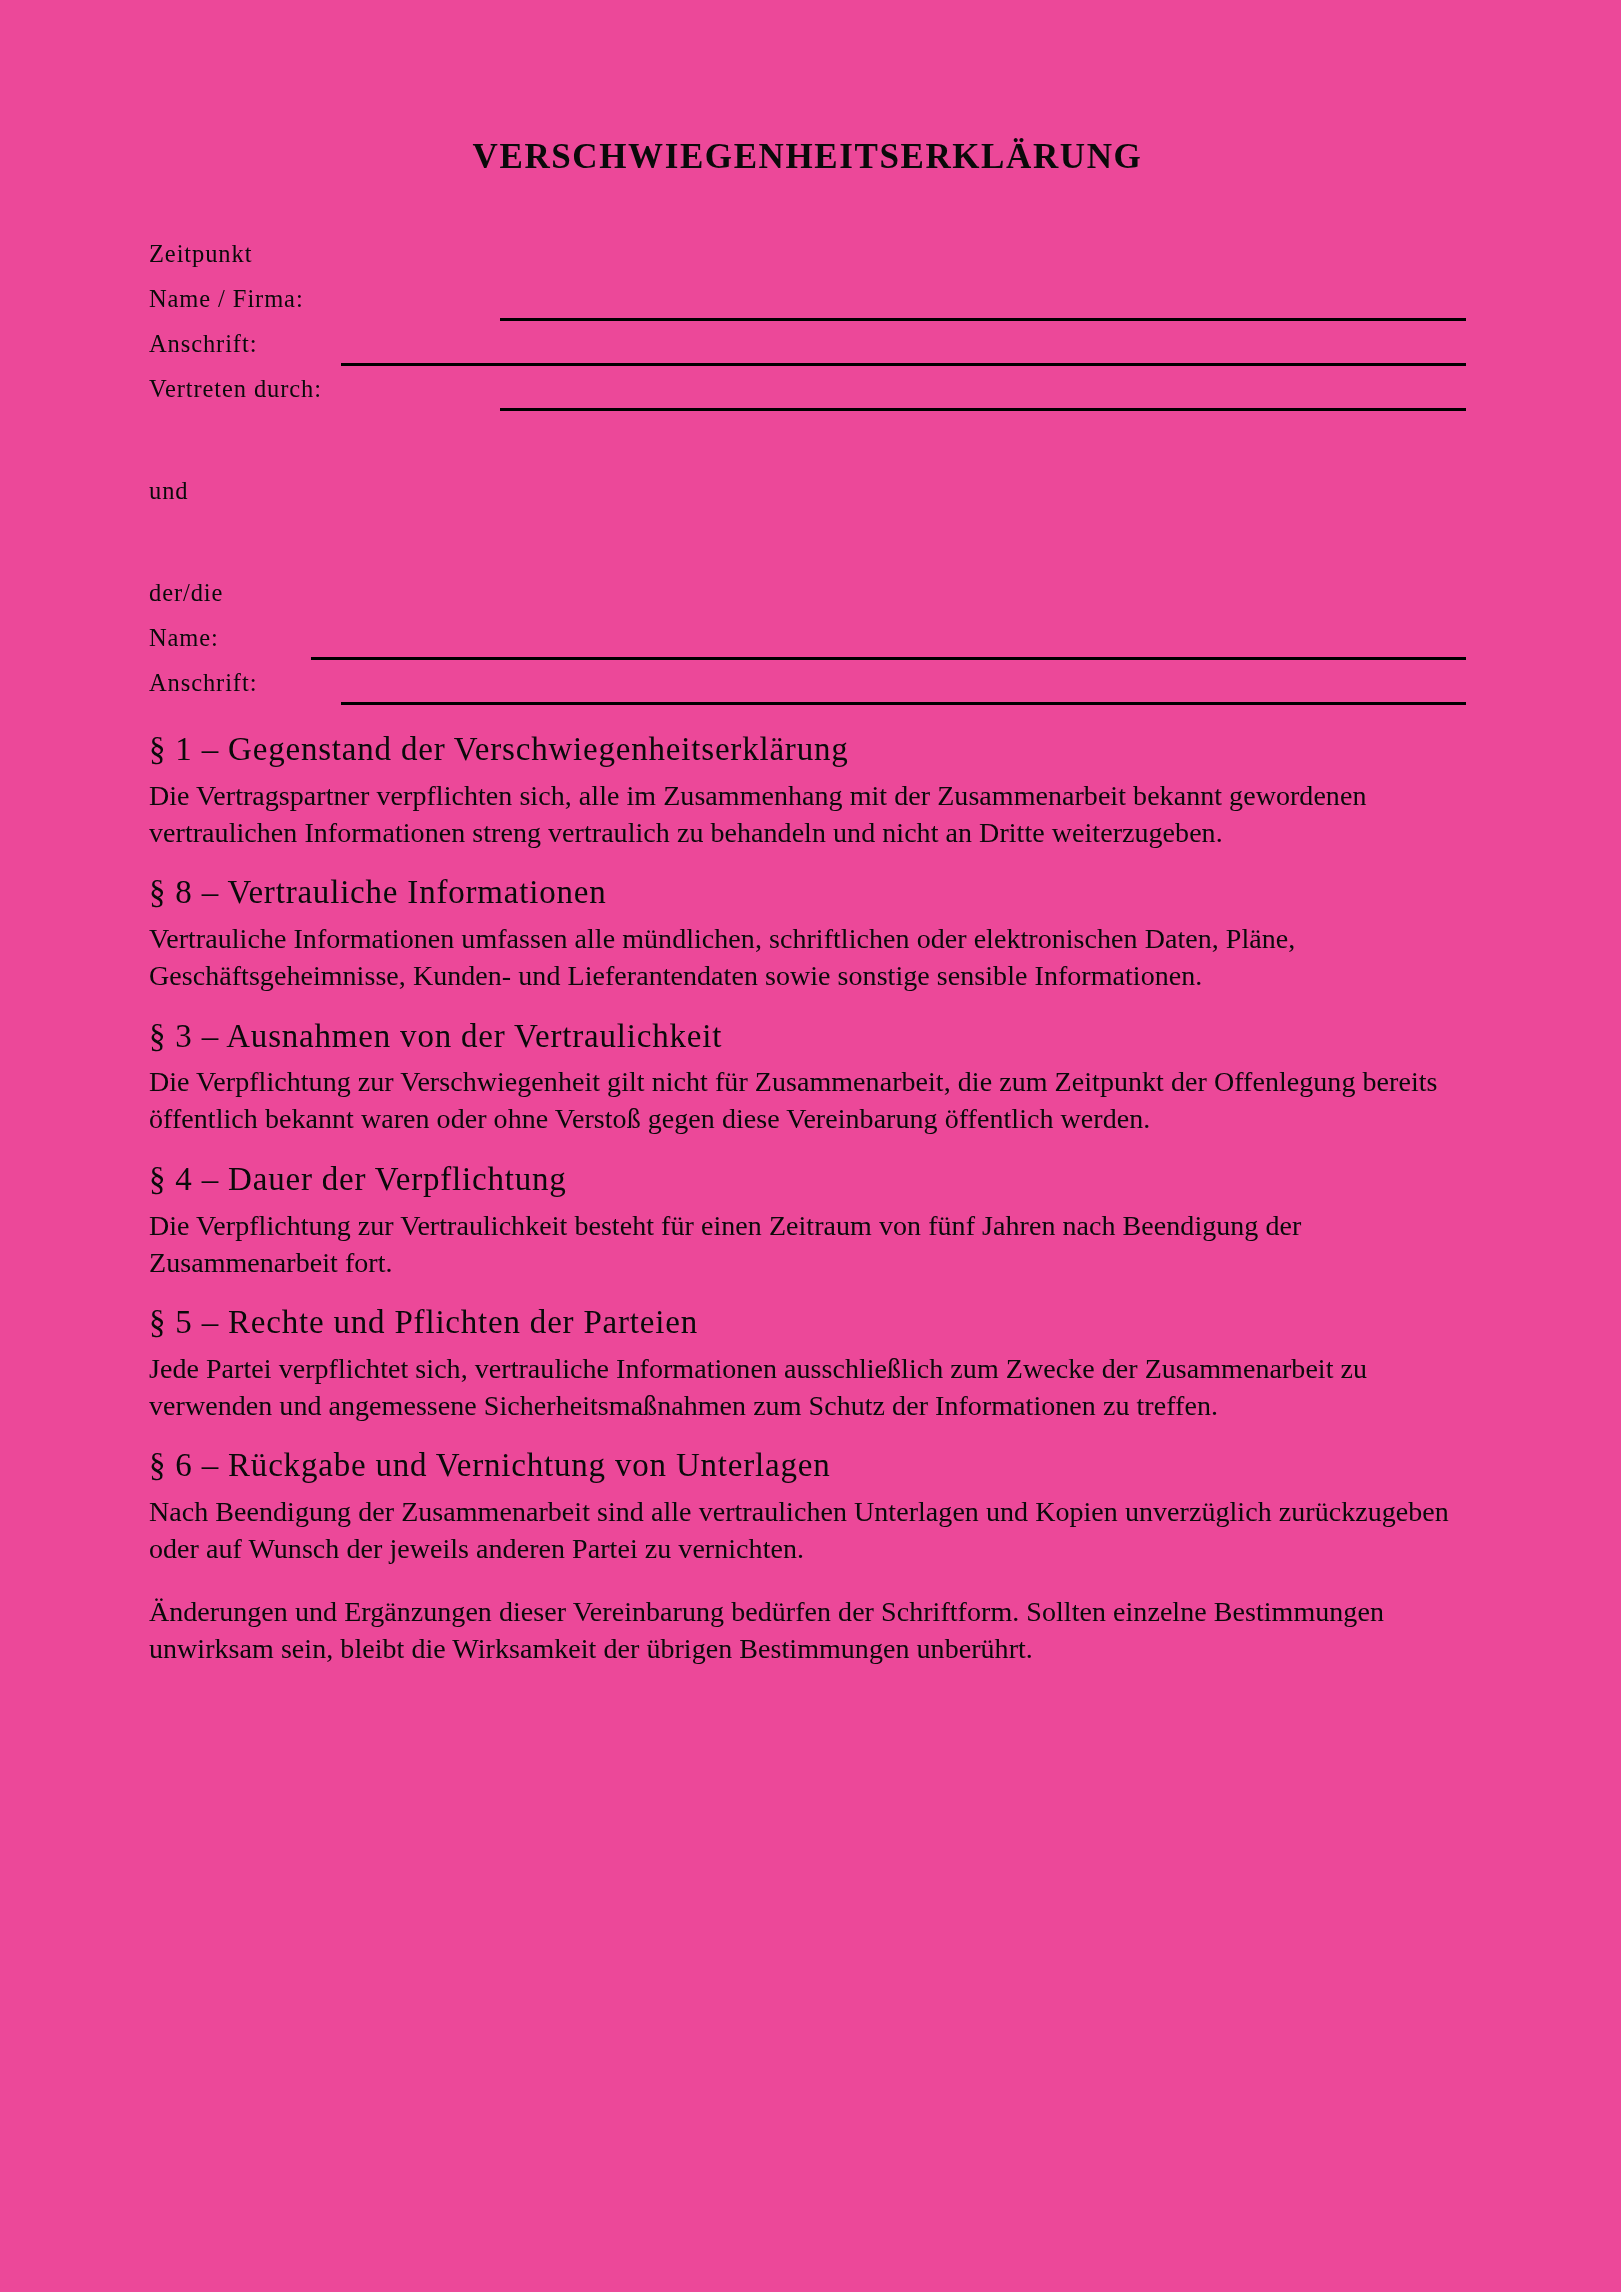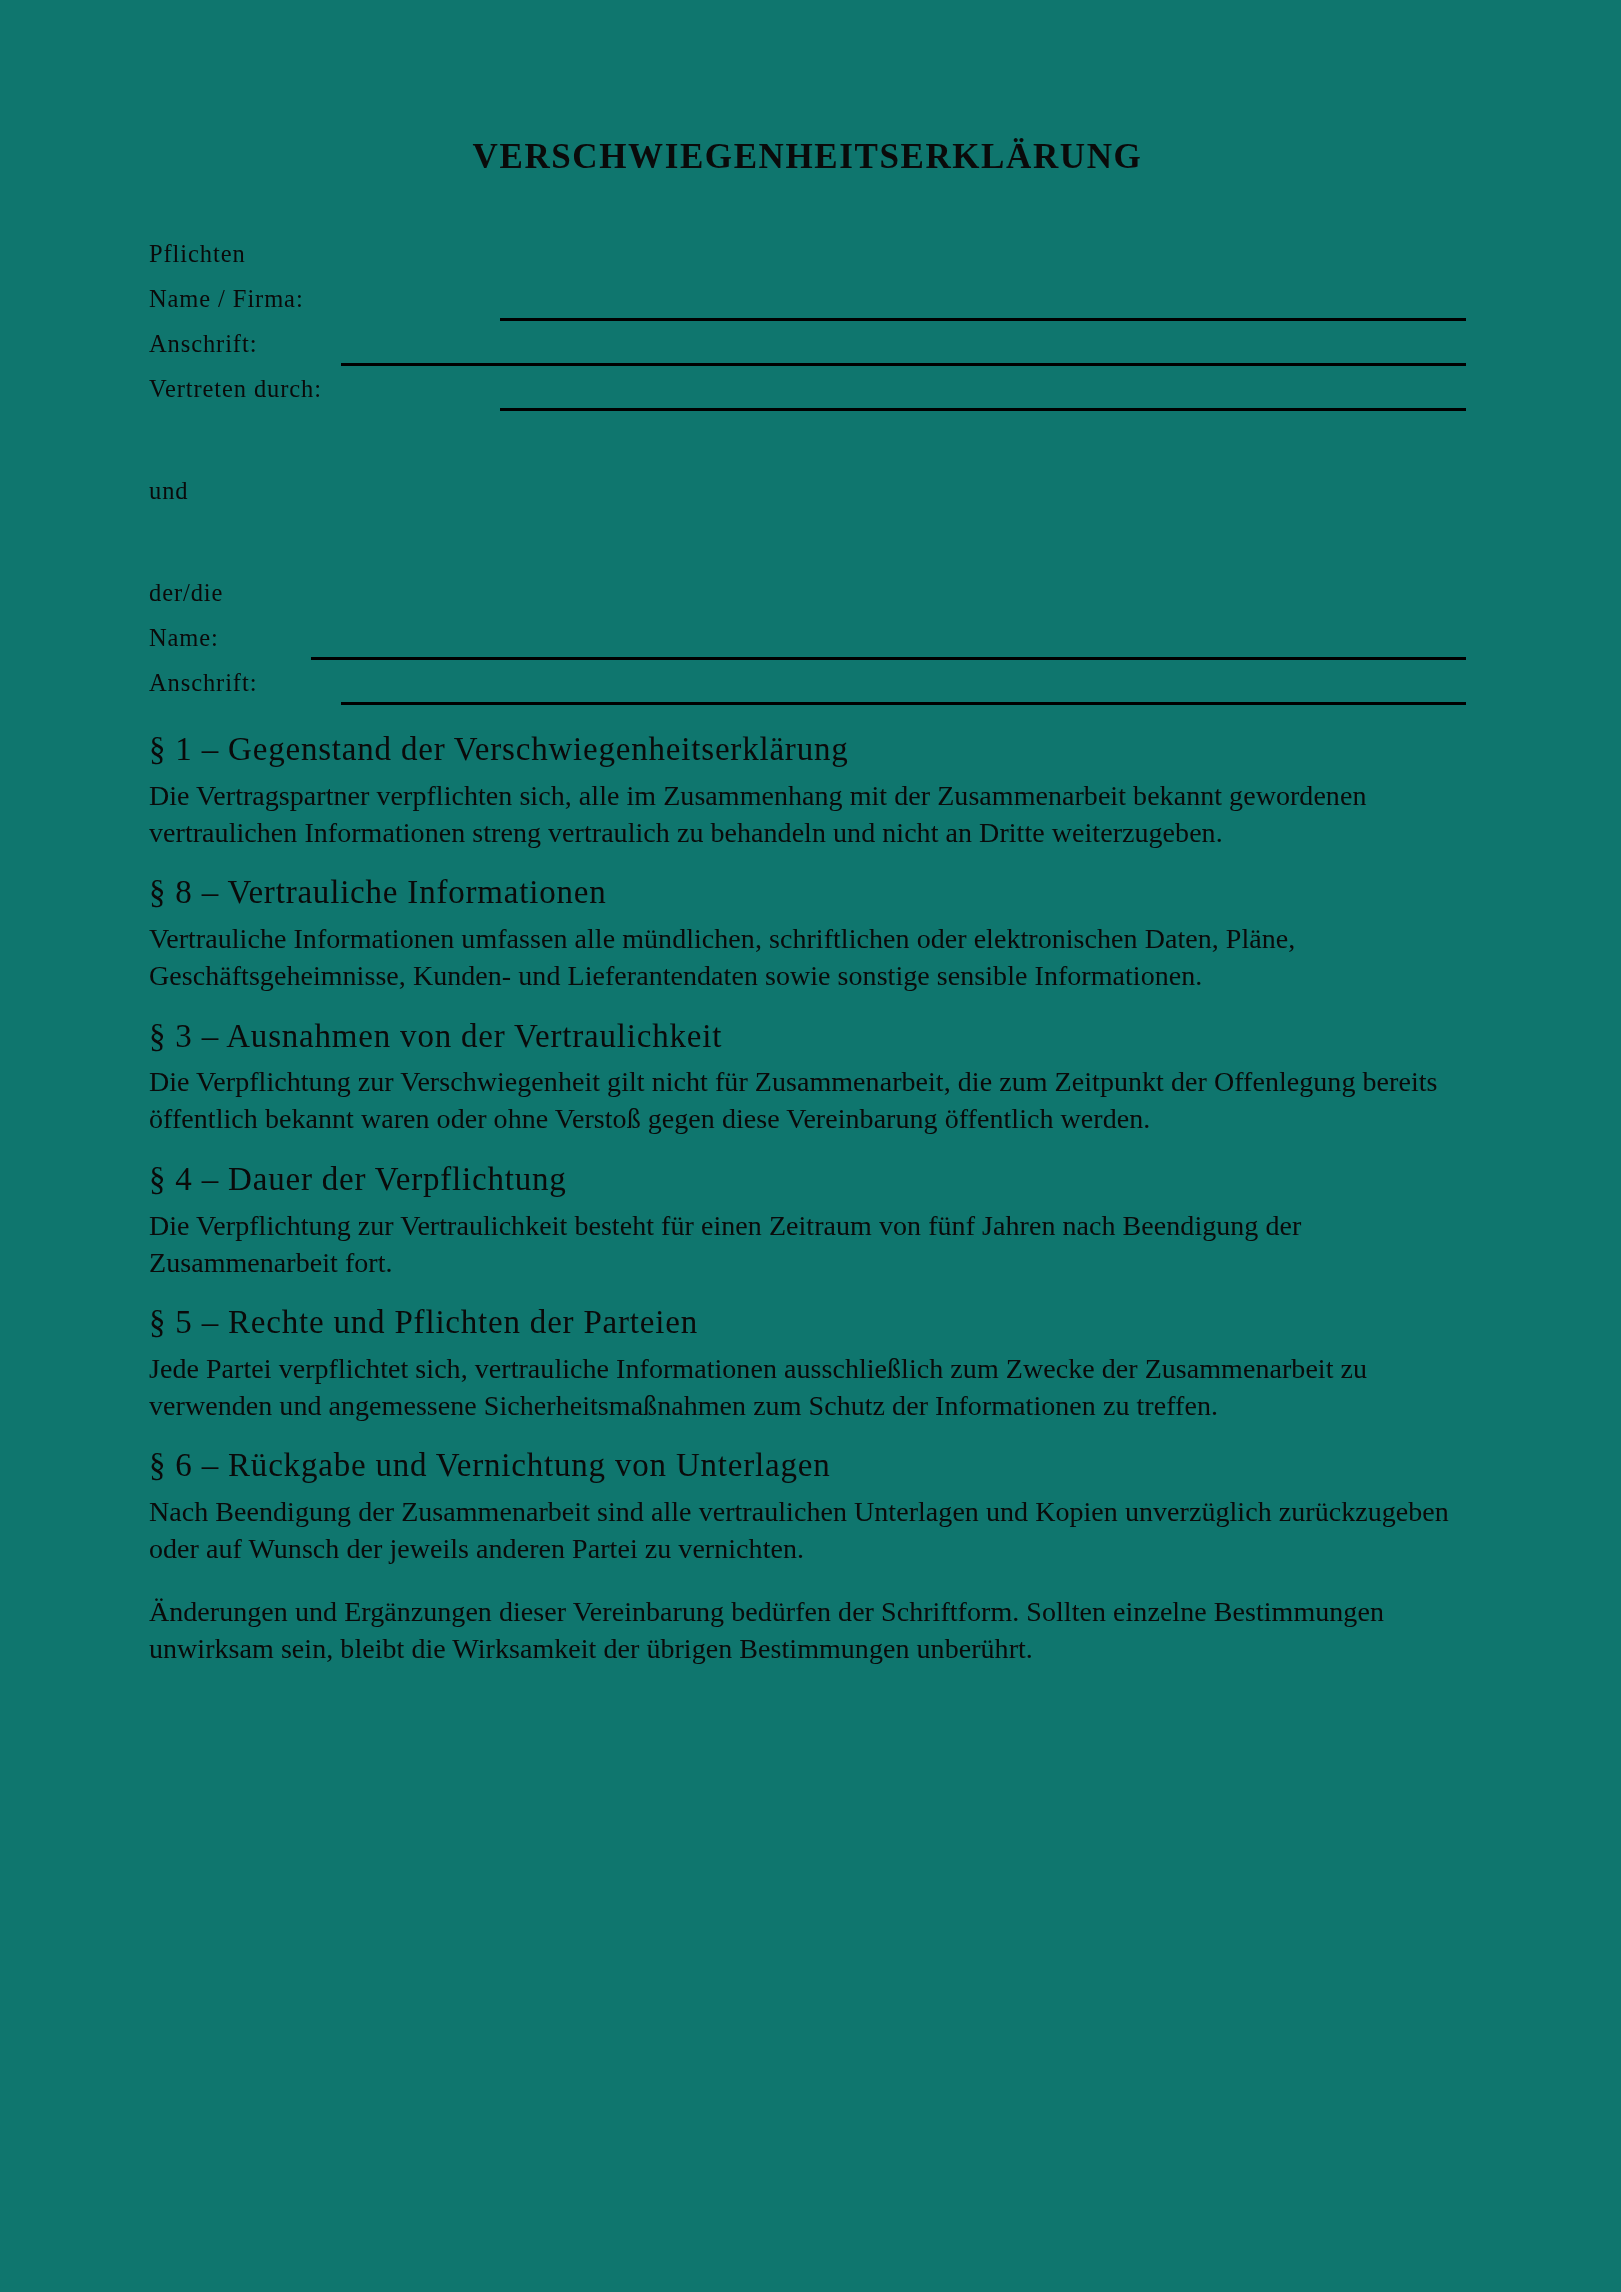--- a/index.html
+++ b/index.html
@@ -12,21 +12,21 @@
     width: 1621px;
     height: 2293px;
     position: relative;
     font-family: "Liberation Serif", "DejaVu Serif", serif;
     color: #0a0a0a;
     overflow: hidden;
   }
   .page {
     position: absolute;
     inset: 0;
-    background: #0f766e;
+    background: #ec4899;
   }
 
   
   .doc-title {
     position: absolute;
     left: 149px;
     top: 112px;
     width: 1317px;
     text-align: center;
     font-size: 35px;
@@ -97,21 +97,21 @@
 </head>
 <body>
 
 <div class="page">
 
   <h1 class="doc-title">VERSCHWIEGENHEITSERKLÄRUNG</h1>
 
   <div class="form-block">
 
     <div class="form-row">
-      <span class="form-label">Pflichten</span>
+      <span class="form-label">Zeitpunkt</span>
     </div>
 
     <div class="form-row">
       <span class="form-label">Name / Firma:</span>
       <span class="form-rule rule-a"></span>
     </div>
 
     <div class="form-row">
       <span class="form-label">Anschrift:</span>
       <span class="form-rule rule-b"></span>

